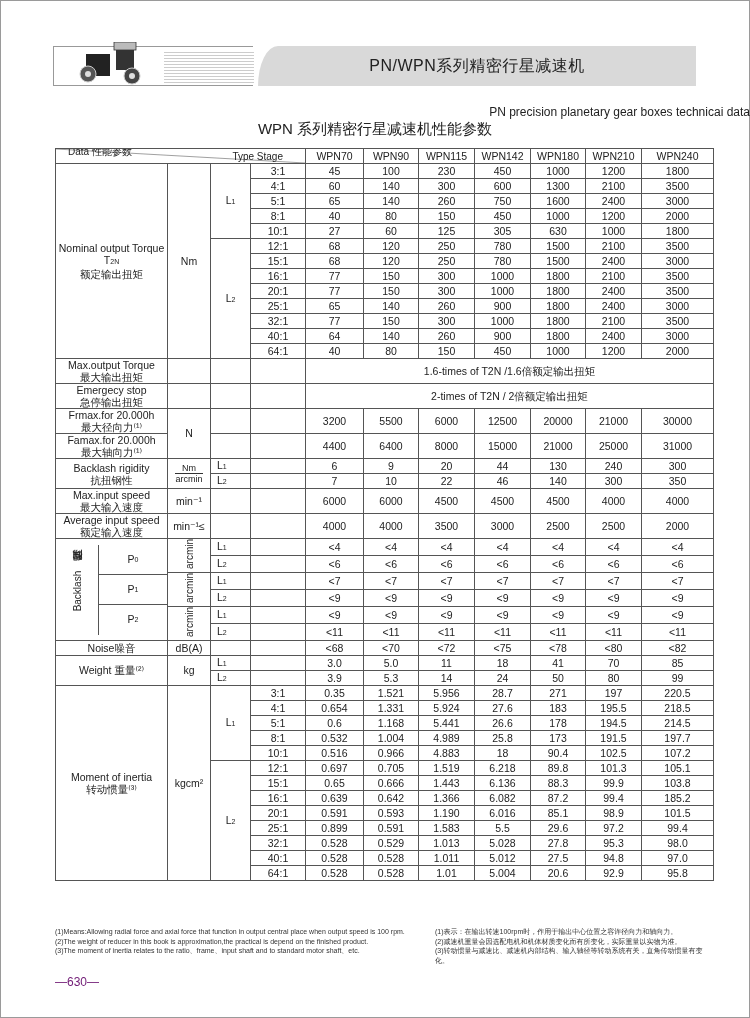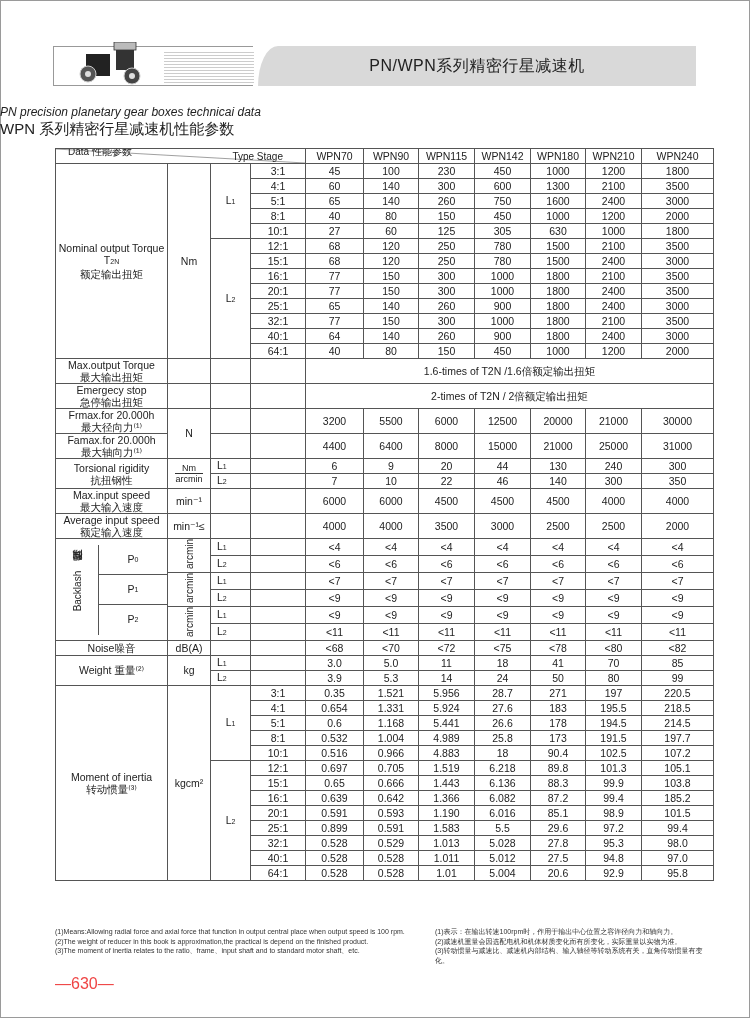--- a/index.html
+++ b/index.html
@@ -3,40 +3,40 @@
 <meta charset="utf-8">
 <style>
   html,body{margin:0;padding:0;background:#fff;}
   body{width:750px;height:1018px;position:relative;overflow:hidden;font-family:"Liberation Sans","DejaVu Sans",sans-serif;color:#222;}
   .frame{position:absolute;left:0;top:0;width:748px;height:1016px;border:1px solid #9a9a9a;}
   .banner{position:absolute;left:53px;top:46px;width:643px;height:40px;}
   .banner-left{position:absolute;left:0;top:0;width:200px;height:40px;border:1px solid #999;border-right:none;background:linear-gradient(#fff,#fff);box-sizing:border-box;}
   .banner-stripes{position:absolute;left:110px;top:3px;width:90px;height:34px;background:repeating-linear-gradient(#fff 0 2px,#ccc 2px 3px);}
   .banner-right{position:absolute;left:205px;top:0;width:438px;height:40px;background:#d9d9d9;border-radius:60px 0 0 0/120px 0 0 0;}
   .banner-title{position:absolute;left:205px;top:0;width:438px;height:40px;line-height:40px;text-align:center;font-size:16px;color:#222;letter-spacing:0.5px;}
-  .sub-en{position:absolute;left:0;width:750px;top:105px;text-align:left;font-size:12px;color:#222;font-style:italic;}
-  .sub-cn{position:absolute;left:0;width:750px;top:120px;text-align:left;font-size:15px;color:#222;}
+  .sub-en{position:absolute;left:0;width:750px;top:105px;text-align:right;font-size:12px;color:#222;}
+  .sub-cn{position:absolute;left:0;width:750px;top:120px;text-align:center;font-size:15px;color:#222;}
   table.spec{position:absolute;left:55px;top:148px;border-collapse:collapse;table-layout:fixed;width:658px;font-size:10.5px;}
   table.spec td{border:1px solid #555;text-align:center;padding:0;height:14px;line-height:13px;overflow:hidden;white-space:nowrap;}
   table.spec td.lbl{white-space:normal;line-height:12px;}
   .hdr td{height:34px;}
   .hdr td.diag{position:relative;background:linear-gradient(to top right, transparent calc(50% - 0.6px), #555 calc(50% - 0.6px), #555 calc(50% + 0.6px), transparent calc(50% + 0.6px));}
   .hdr td.diag{background:none;}
   .diagline{position:absolute;left:0;top:0;width:100%;height:100%;}
   .ts{position:absolute;right:6px;top:2px;text-align:right;font-size:10px;line-height:12px;}
   .dl{position:absolute;left:12px;bottom:5px;font-size:10px;}
   .tall td{height:28px;}
   .vert{writing-mode:vertical-rl;transform:rotate(180deg);font-size:10px;}
   .sub{font-size:7px;vertical-align:baseline;}
   .frac{display:inline-block;font-size:9px;line-height:10px;}
   .frac .n{border-bottom:1px solid #333;display:block;}
   .notes{position:absolute;top:927px;font-size:7px;line-height:9.5px;color:#333;}
   .notes.left{left:55px;width:380px;}
   .notes.right{left:435px;width:280px;}
-  .pageno{position:absolute;left:55px;top:975px;font-size:16px;color:#ef4444;}
+  .pageno{position:absolute;left:55px;top:975px;font-size:12px;color:#701a75;}
 </style>
 </head>
 <body>
 
 <div class="frame"></div>
 
 <div class="banner">
   <div class="banner-left">
     <div class="banner-stripes"></div>
     <div style="position:absolute;left:18px;top:-5px;width:80px;height:44px;">
@@ -270,21 +270,21 @@
     <td>4400</td>
         <td>6400</td>
         <td>8000</td>
         <td>15000</td>
         <td>21000</td>
         <td>25000</td>
         <td>31000</td>
   </tr>
 
   <tr>
-    <td rowspan="2" class="lbl"><span>Torsional rigidity</span><br><span>抗扭钢性</span></td>
+    <td rowspan="2" class="lbl"><span>Backlash rigidity</span><br><span>抗扭钢性</span></td>
     <td rowspan="2"><span class="frac"><span class="n">Nm</span><span>arcmin</span></span></td>
     <td style="text-align:left;padding-left:6px">L<span class="sub">1</span></td>
         <td></td>
     <td>6</td>
         <td>9</td>
         <td>20</td>
         <td>44</td>
         <td>130</td>
         <td>240</td>
         <td>300</td>

